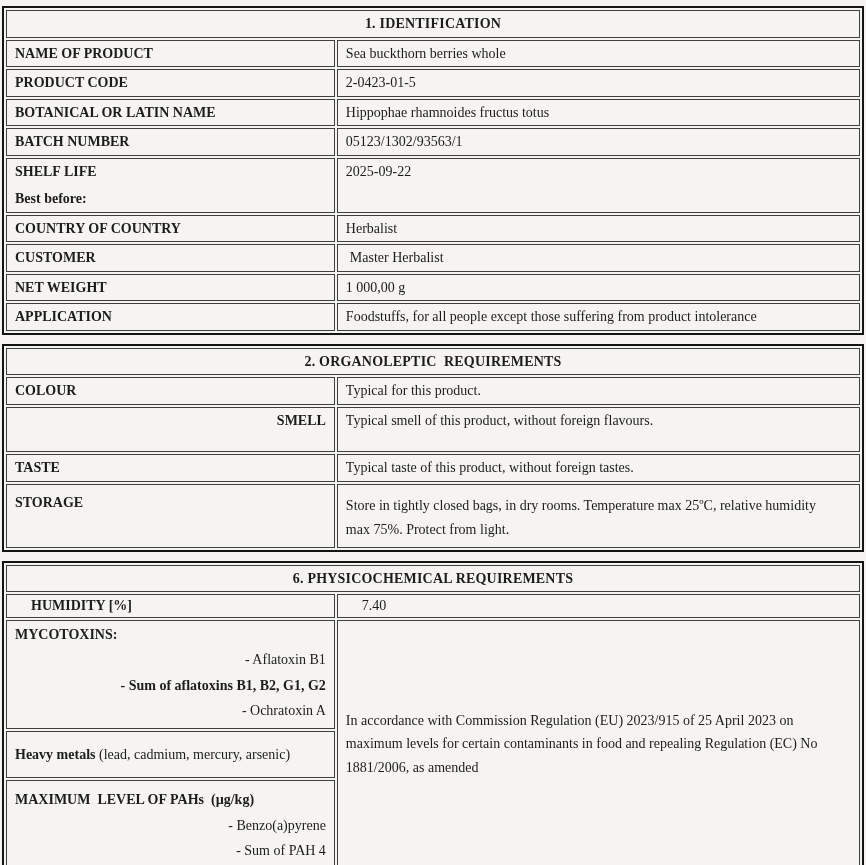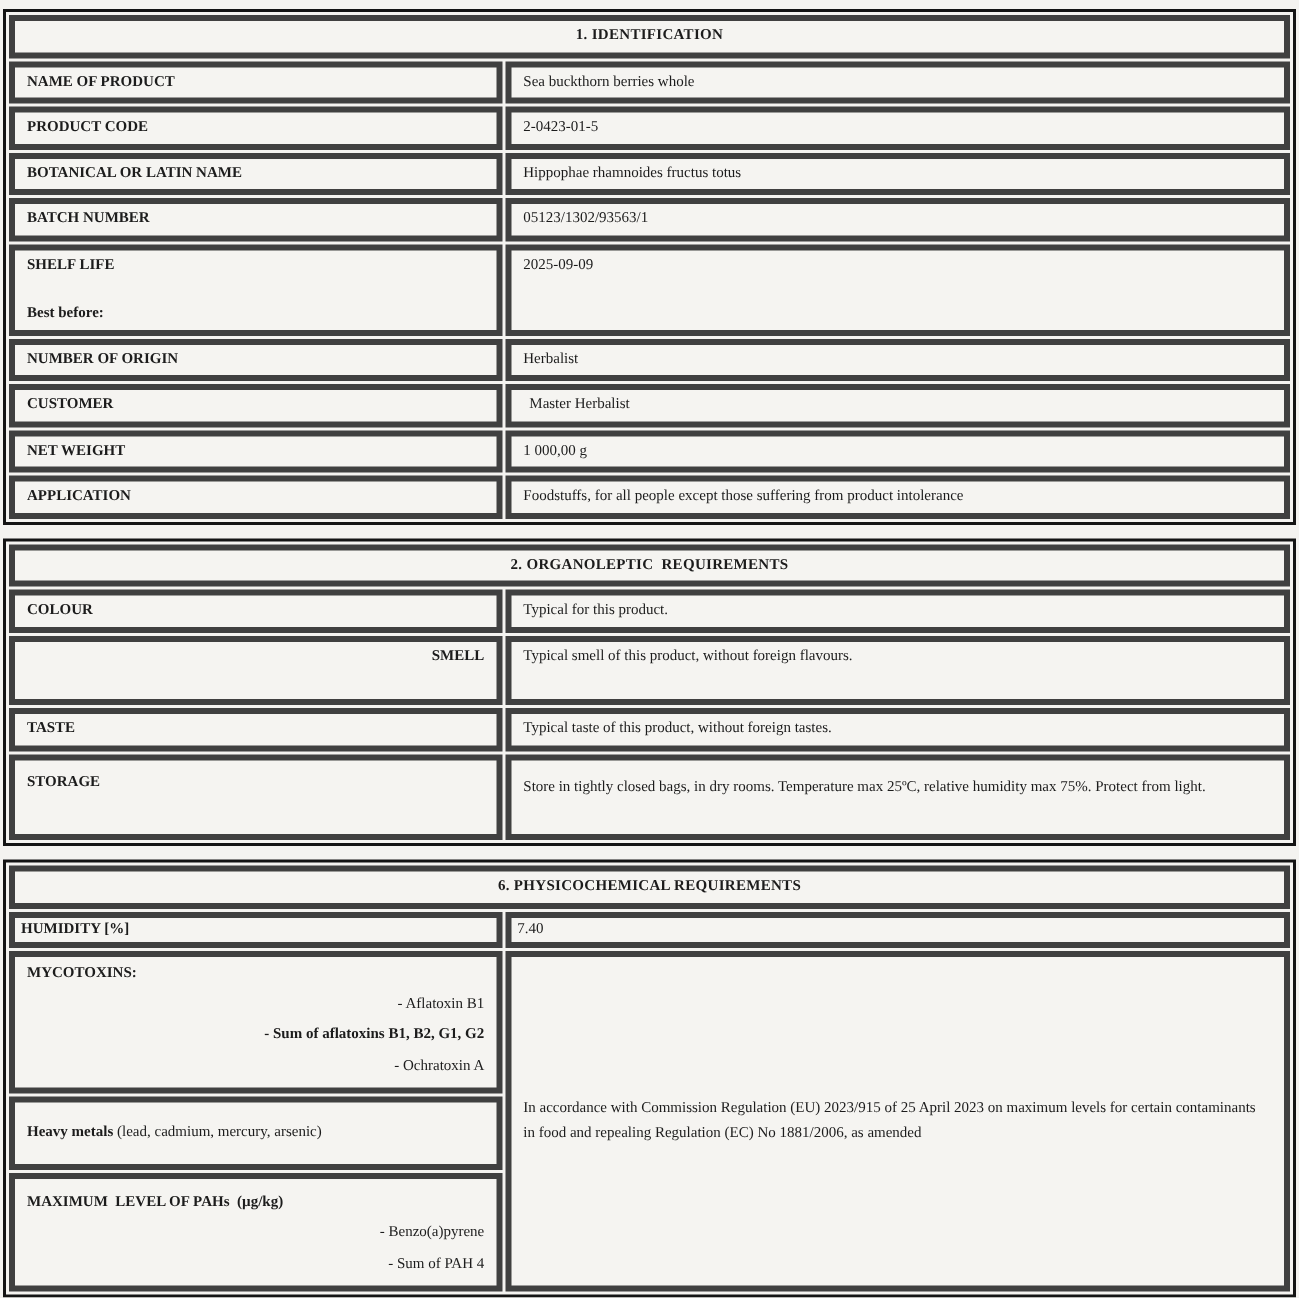--- a/index.html
+++ b/index.html
@@ -18,47 +18,47 @@
   }
   table.sec {
     width: 100%;
     border-collapse: separate;
     border-spacing: 2px;
     border: 2px solid #141414;
     margin-bottom: 9px;
     background: #f4f3f0;
   }
   table.sec td {
-    border: 4px solid #404040;
+    border: 1px solid #404040;
     padding: 4px 8px;
-    font-size: 10px;
+    font-size: 14px;
     line-height: 1.25;
     vertical-align: top;
     background: #f5f4f1;
   }
   td.title {
     text-align: center;
     font-weight: bold;
     font-size: 14.5px;
     padding: 5px 4px;
     white-space: pre-wrap;
     letter-spacing: 0.2px;
   }
   col.c1 { width: 38.6%; }
   col.c2 { width: 61.4%; }
   td.lbl { font-weight: bold; }
   
   .sec1 td { padding: 4px 8px; }
-  .sec1 .label2 { margin-top: 20px; }
+  .sec1 .label2 { margin-top: 10px; }
   
   .sec2 td { padding: 11px 8px; }
   .sec2 td.row-storage-lbl, .sec2 td.row-storage-val { padding-top: 9px; }
   .sec2 .vtext { max-width: 474px; }
   
-  .sec3 td.hum { padding: 2px 4px; }
+  .sec3 td.hum { padding: 2px 24px; }
   .sec3 td.myco { padding: 5px 8px 8px 8px; margin-top: 48px; }
   .sec3 .blk-item { margin-top: 8px; text-align: right; }
   .sec3 td.hm { padding: 14px 8px; }
   .sec3 td.pahs { padding: 10px 8px 8px 8px; }
   .sec3 td.note {
     vertical-align: middle;
     line-height: 1.65;
   }
   .sec3 .vtext { max-width: 492px; }
   .blk-heading { font-weight: bold; white-space: pre-wrap; }
@@ -95,24 +95,24 @@
       </tr>
       <tr>
         <td class="lbl">BATCH NUMBER</td>
         <td class="val">05123/1302/93563/1</td>
       </tr>
       <tr>
         <td class="lbl">
           <div>SHELF LIFE</div>
           <div class="label2">Best before:</div>
         </td>
-        <td class="val">2025-09-09</td>
-      </tr>
-      <tr>
-        <td class="lbl">NUMBER OF ORIGIN</td>
+        <td class="val">2025-09-22</td>
+      </tr>
+      <tr>
+        <td class="lbl">COUNTRY OF COUNTRY</td>
         <td class="val">Herbalist</td>
       </tr>
       <tr>
         <td class="lbl">CUSTOMER</td>
         <td class="val" style="padding-left:12px;">Master Herbalist</td>
       </tr>
       <tr>
         <td class="lbl">NET WEIGHT</td>
         <td class="val">1 000,00 g</td>
       </tr>

